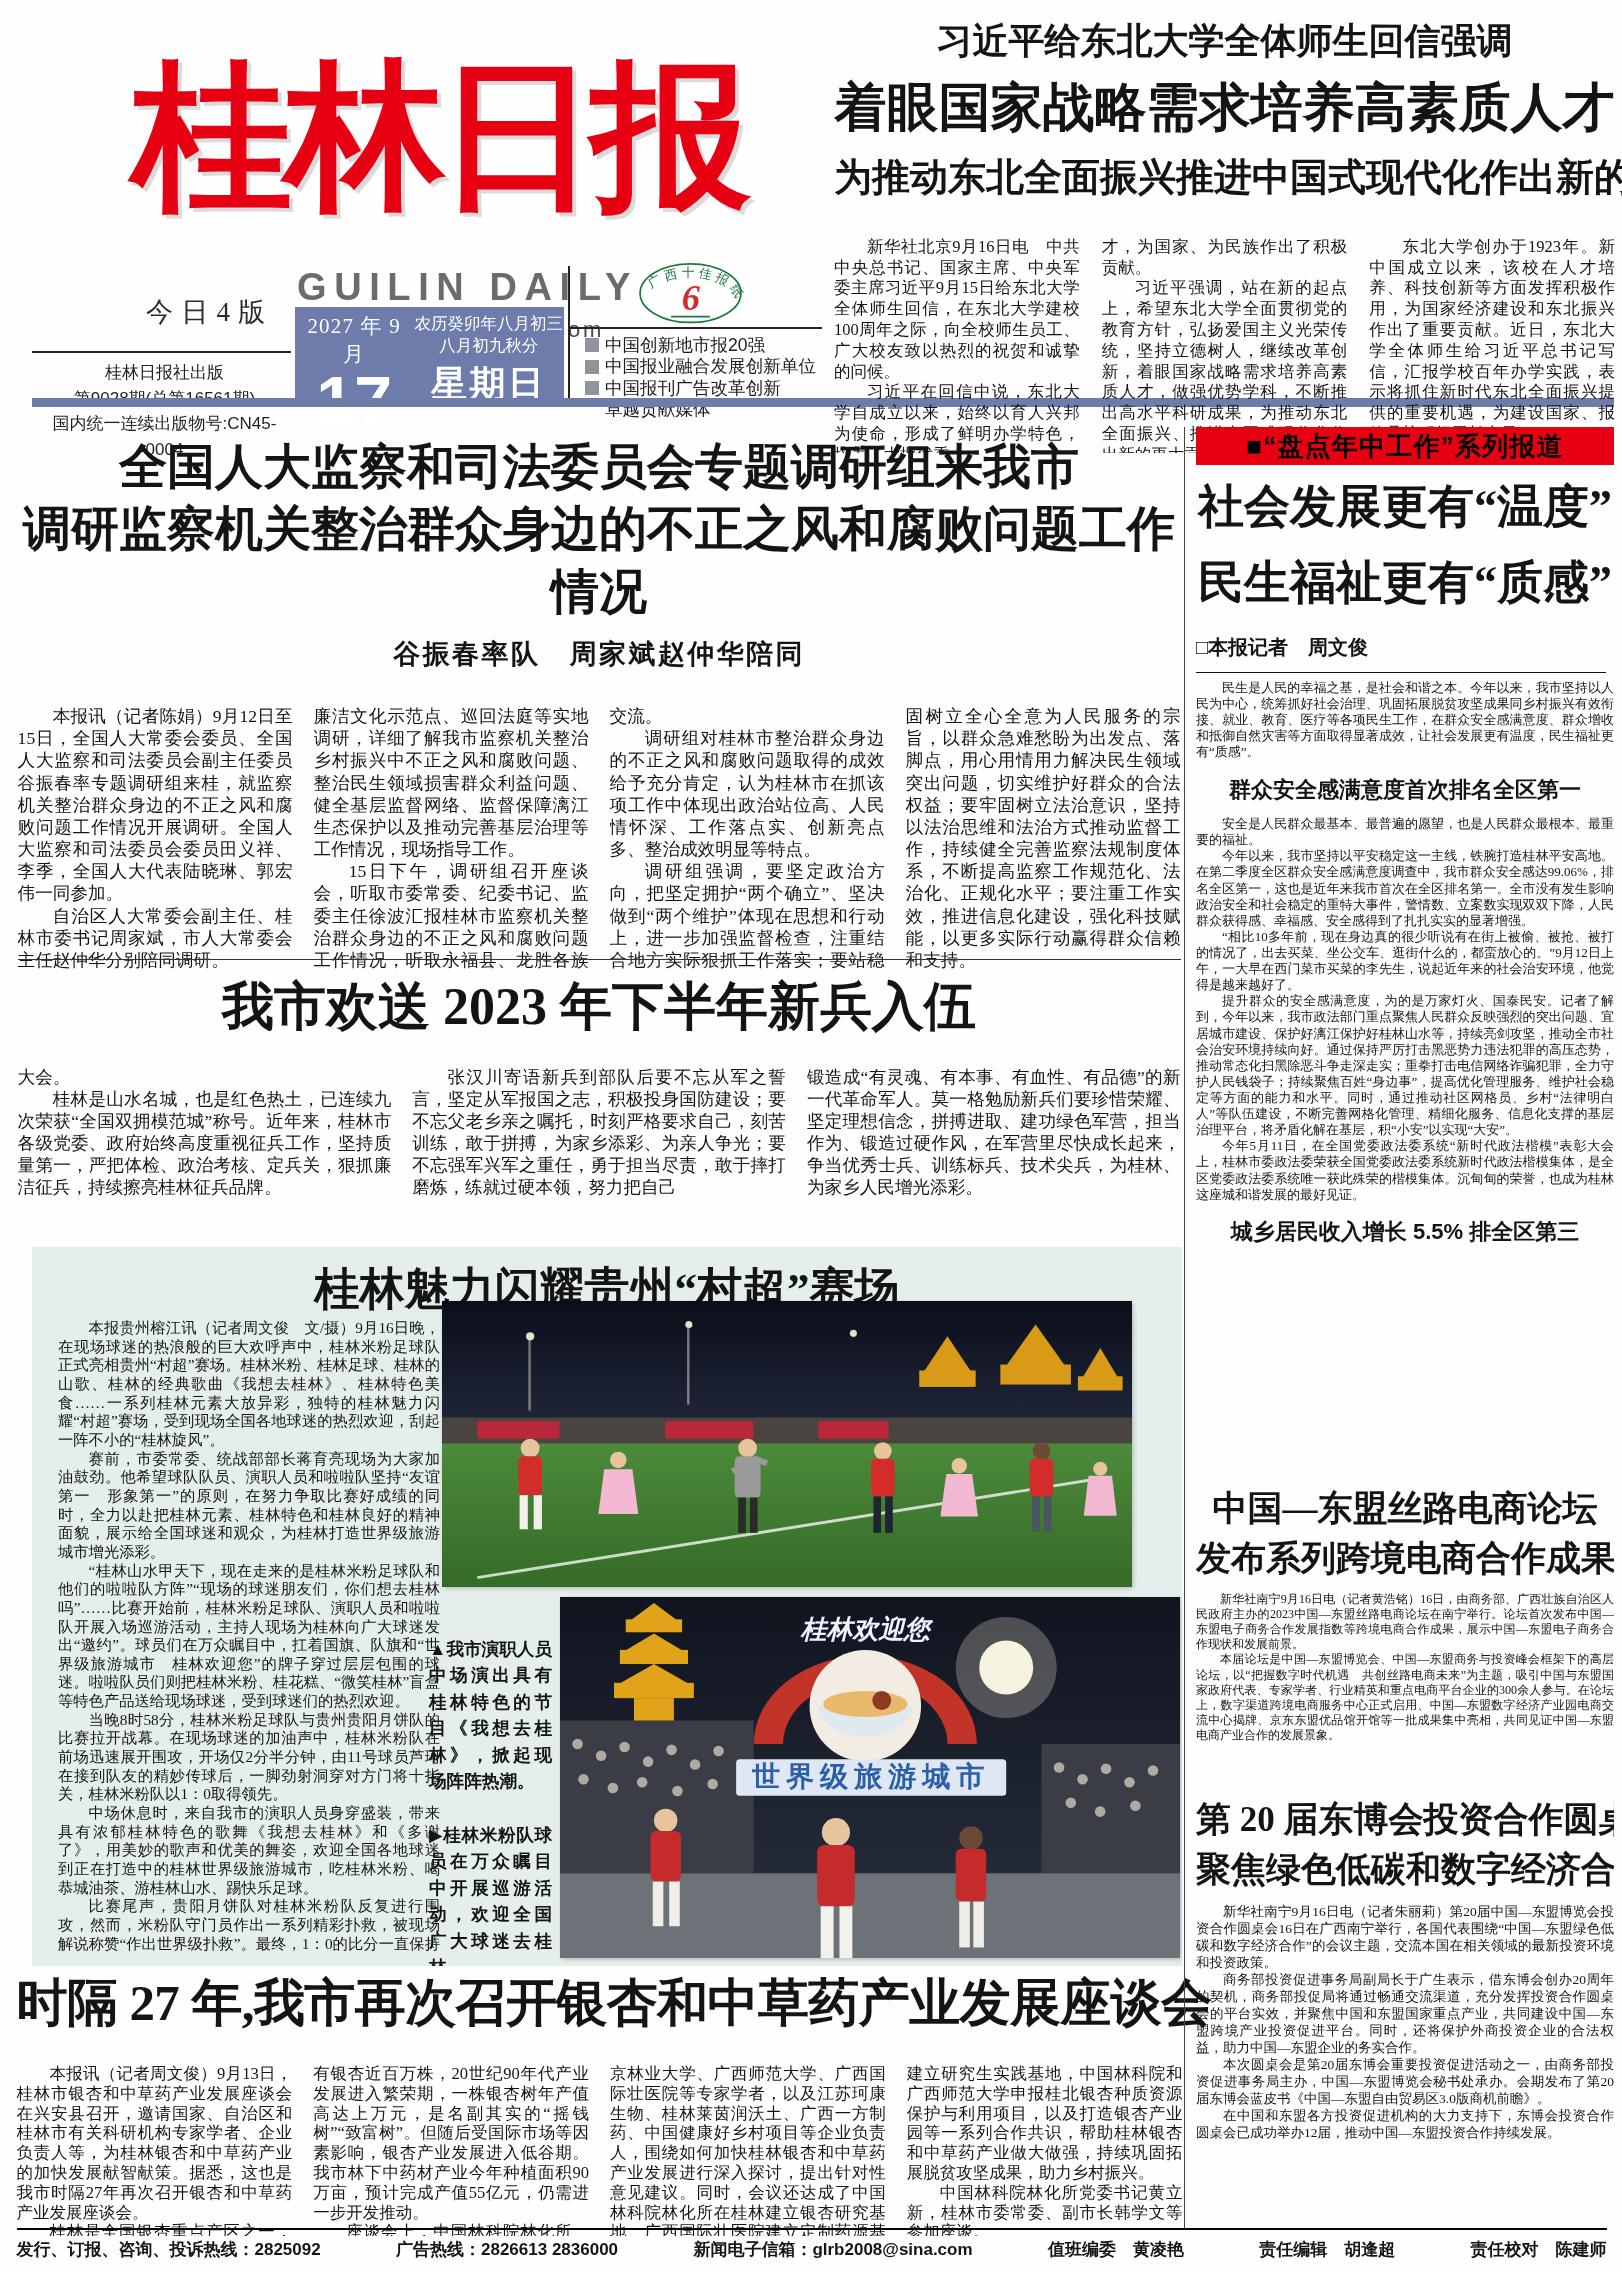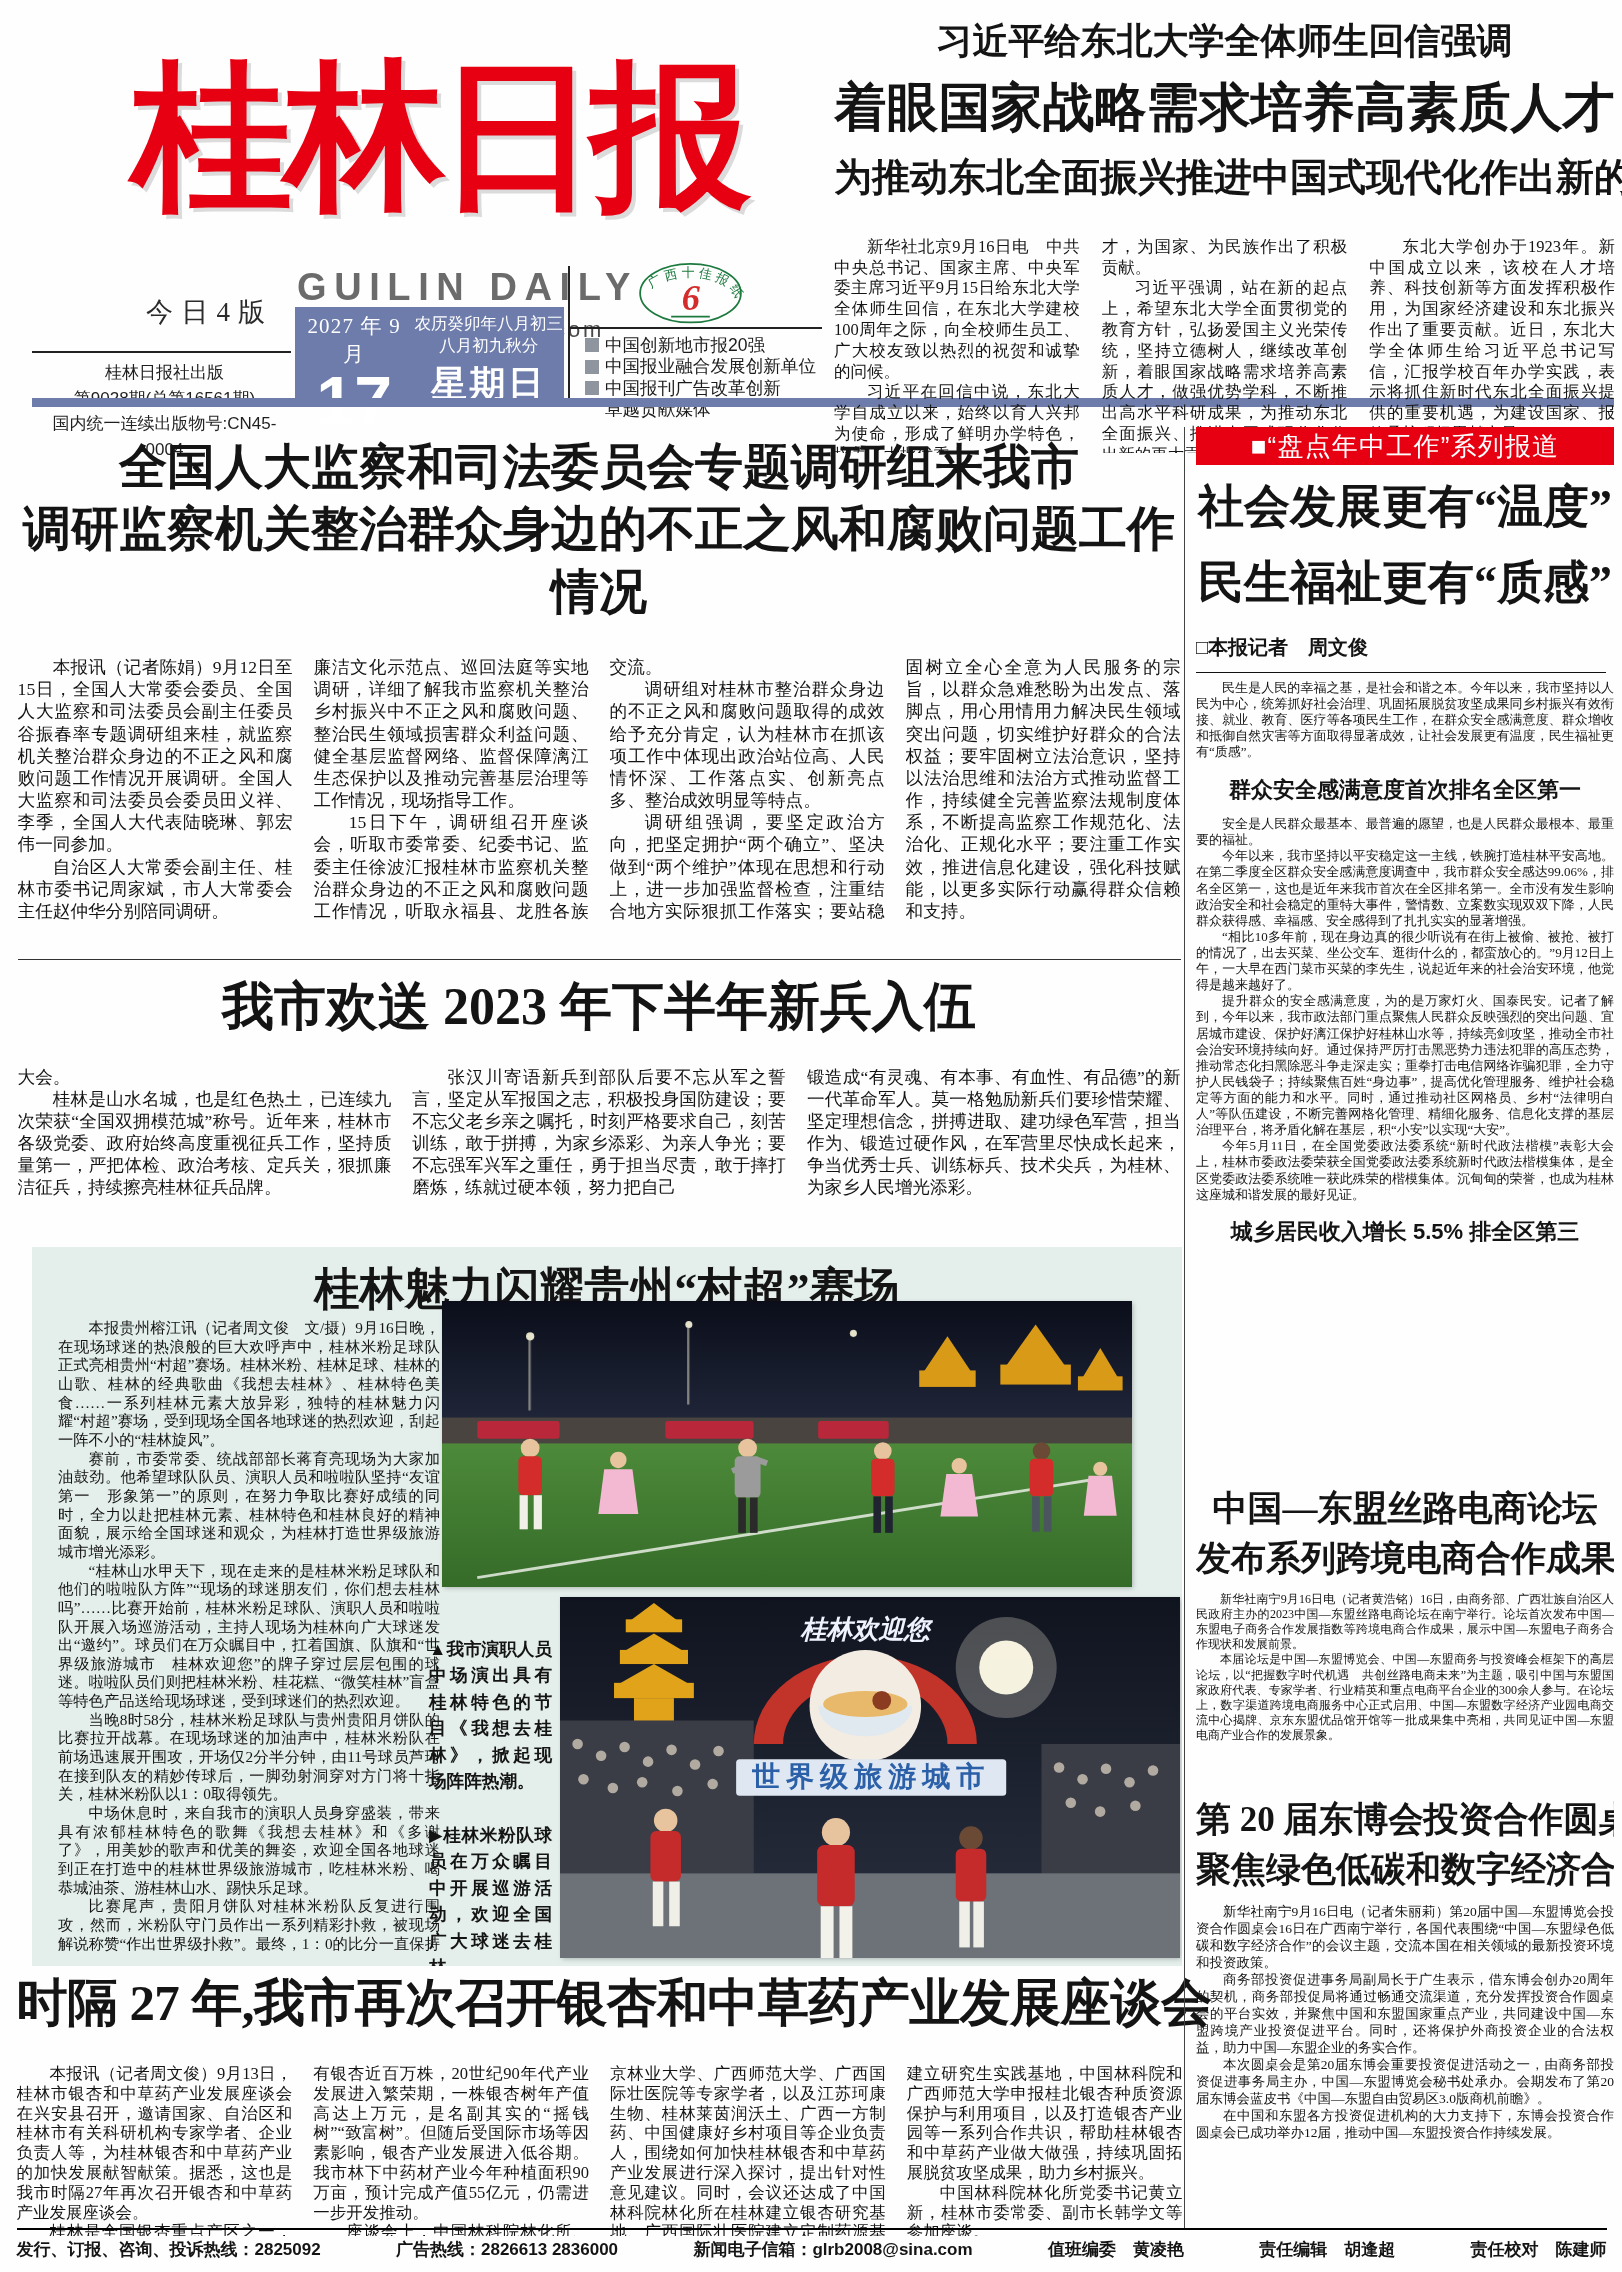--- a/index.html
+++ b/index.html
@@ -74,22 +74,22 @@
   #cap2{left:397px;top:575px;}
 
   
   #ginkgo{position:absolute;left:16.5px;top:1969px;width:1166px;}
   #ginkgo .h1{font-size:51px;font-weight:900;text-align:center;letter-spacing:-0.6px;white-space:nowrap;}
   #ginkgo .cols{display:flex;gap:21px;margin-top:26px;height:172px;overflow:hidden;font-size:16.5px;line-height:1.2;}
 
   
   #vdiv{position:absolute;left:1184px;top:427px;width:1.2px;height:1801px;background:#444;}
   #rightcol{position:absolute;left:1196px;top:427px;width:418px;height:1801px;overflow:hidden;}
-  #rc-banner{position:absolute;left:0;top:0;width:418px;height:38px;background:#e60012;color:#ffffff;
-             font-size:26px;font-weight:normal;line-height:38px;text-align:center;
+  #rc-banner{position:absolute;left:0;top:0;width:418px;height:38px;background:#e60012;color:#000000;
+             font-size:26px;font-weight:bold;line-height:38px;text-align:center;
              font-family:"Liberation Sans","DejaVu Sans",sans-serif;letter-spacing:1.2px;}
   .feath{position:absolute;left:0;width:418px;font-size:46px;font-weight:900;text-align:center;white-space:nowrap;}
   #feat-h1{top:49px;}
   #feat-h2{top:125px;}
   #byline{position:absolute;left:0;top:207px;width:410px;font-size:20px;font-weight:bold;
           font-family:"Liberation Sans","DejaVu Sans",sans-serif;border-bottom:1.8px solid #111;padding-bottom:10.6px;}
   #featbody{position:absolute;left:0;top:253px;width:418px;height:794px;overflow:hidden;
             font-size:13px;line-height:1.24;text-align:justify;}
   #featbody .shead{font-size:22px;font-weight:bold;text-align:center;margin:15.3px 0 13px 0;
                    font-family:"Liberation Sans","DejaVu Sans",sans-serif;text-indent:0;}
@@ -183,20 +183,21 @@
           <p>东北大学创办于1923年。新中国成立以来，该校在人才培养、科技创新等方面发挥积极作用，为国家经济建设和东北振兴作出了重要贡献。近日，东北大学全体师生给习近平总书记写信，汇报学校百年办学实践，表示将抓住新时代东北全面振兴提供的重要机遇，为建设国家、报效桑梓积极贡献力量。</p>
         </div>
       </div>
   </div>
 
   <div id="lead">
     <div class="h1">
       <div>全国人大监察和司法委员会专题调研组来我市</div>
       <div>调研监察机关整治群众身边的不正之风和腐败问题工作情况</div>
     </div>
+    <div class="sub">谷振春率队　周家斌赵仲华陪同</div>
     <div class="cols">
         <div class="col">
           <p>本报讯（记者陈娟）9月12日至15日，全国人大常委会委员、全国人大监察和司法委员会副主任委员谷振春率专题调研组来桂，就监察机关整治群众身边的不正之风和腐败问题工作情况开展调研。全国人大监察和司法委员会委员田义祥、李季，全国人大代表陆晓琳、郭宏伟一同参加。</p>
           <p>自治区人大常委会副主任、桂林市委书记周家斌，市人大常委会主任赵仲华分别陪同调研。</p>
         </div>
         <div class="col">
           <p class="cont">廉洁文化示范点、巡回法庭等实地调研，详细了解我市监察机关整治乡村振兴中不正之风和腐败问题、整治民生领域损害群众利益问题、健全基层监督网络、监督保障漓江生态保护以及推动完善基层治理等工作情况，现场指导工作。</p>
           <p>15日下午，调研组召开座谈会，听取市委常委、纪委书记、监委主任徐波汇报桂林市监察机关整治群众身边的不正之风和腐败问题工作情况，听取永福县、龙胜各族自治县、七星区监委有关负责同志汇报相关工作情况，并围绕有关问题进行</p>
         </div>
         <div class="col">

